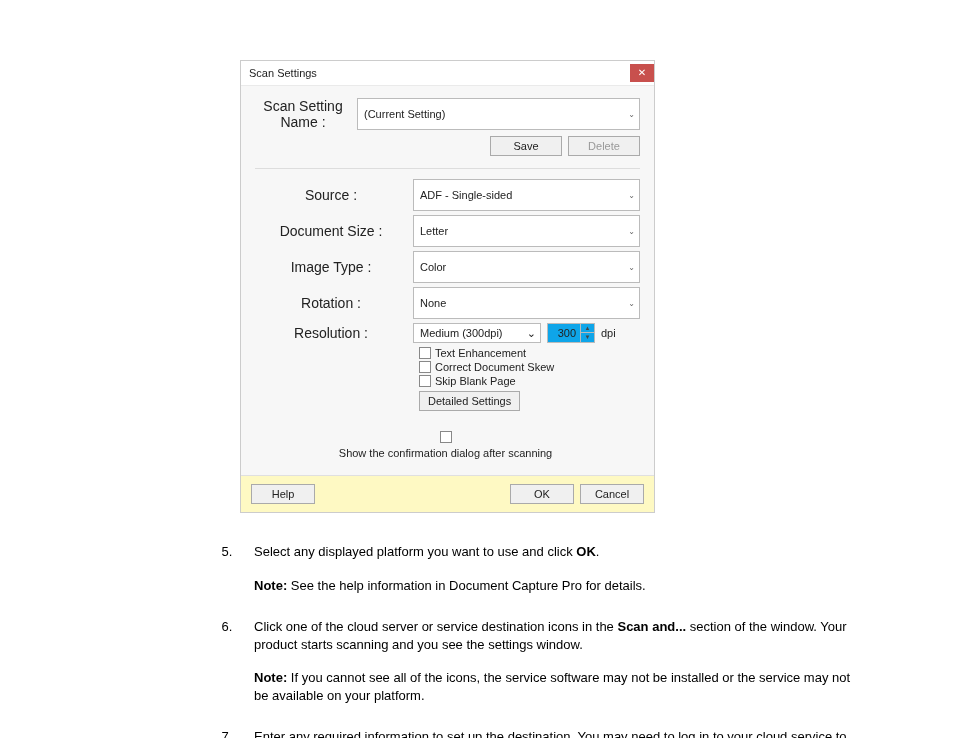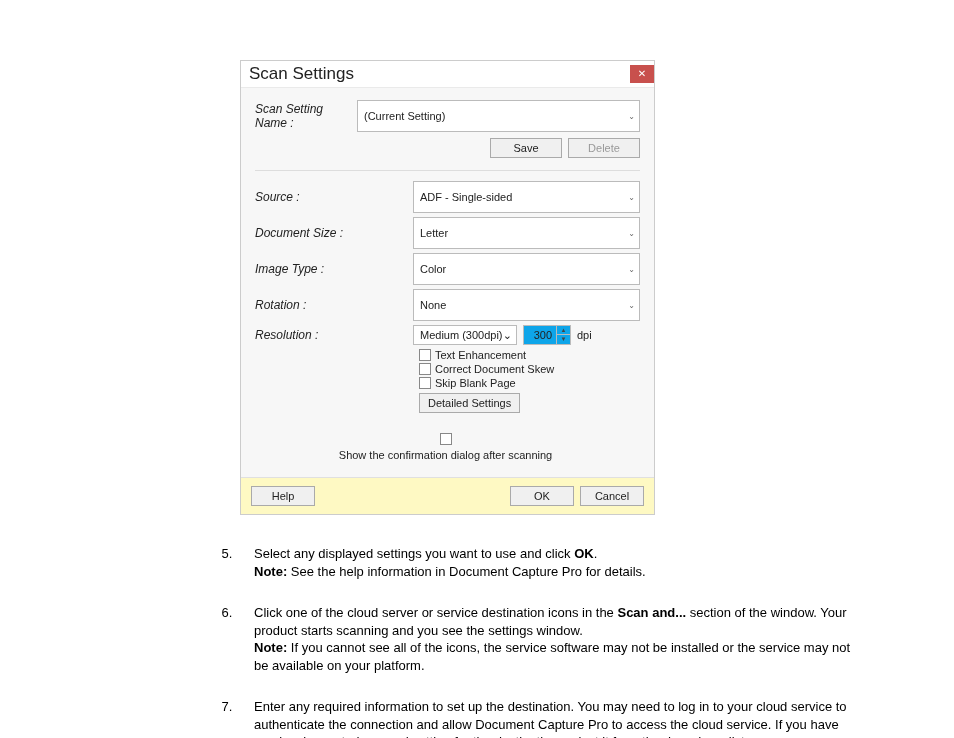--- a/index.html
+++ b/index.html
@@ -29,44 +29,43 @@
     color: #222;
   }
   .titlebar {
     display: flex;
     justify-content: space-between;
     align-items: center;
     padding: 3px 0 3px 8px;
     background: #fff;
     border-bottom: 1px solid #eaeaea;
   }
-  .titlebar-title { font-size: 17px; }
+  .titlebar-title { font-size: 11px; }
   .close-btn {
     width: 24px;
     height: 18px;
     background: #c8504d;
     color: #fff;
     display: flex;
     align-items: center;
     justify-content: center;
     font-size: 10px;
     line-height: 1;
   }
   .dialog-body { padding: 12px 14px 8px 14px; }
   .row {
     display: flex;
     align-items: center;
     margin-bottom: 4px;
   }
   .row-label {
     width: 158px;
-    text-align: left;
+    text-align: center;
     padding-right: 6px;
-    font-size: 12px;
-    font-style: italic;
+    font-size: 14px;
   }
   .row-label.first { width: 102px; }
   .dropdown {
     flex: 1;
     height: 32px;
     border: 1px solid #bbb;
     background: #fff;
     display: flex;
     align-items: center;
     justify-content: space-between;
@@ -97,21 +96,21 @@
     margin: 6px 0 12px 0;
   }
   .save-row .btn { width: 72px; }
   .sep {
     border: none;
     border-top: 1px solid #ddd;
     margin: 6px 0 10px 0;
   }
   .res-wrap { display: flex; align-items: center; gap: 6px; flex: 1; }
   .res-dropdown {
-    width: 104px;
+    width: 128px;
     height: 20px;
     border: 1px solid #bbb;
     background: #fff;
     display: flex;
     align-items: center;
     justify-content: space-between;
     padding: 0 4px 0 6px;
     font-size: 11px;
   }
   .spinner {
@@ -178,21 +177,21 @@
   ol.steps {
     margin: 0 0 0 26px;
     padding: 0;
     font-size: 13px;
     line-height: 1.35;
   }
   ol.steps > li {
     margin-bottom: 24px;
     padding-left: 18px;
   }
-  ol.steps p { margin: 0 0 0 0; }
+  ol.steps p { margin: 16px 0 0 0; }
   b { font-weight: bold; }
 </style>
 </head>
 <body>
 
 <div class="page">
 
   <div class="dialog">
     <div class="titlebar">
       <span class="titlebar-title">Scan Settings</span>
@@ -283,21 +282,21 @@
       <div class="btn">Help</div>
       <div class="footer-right">
         <div class="btn">OK</div>
         <div class="btn">Cancel</div>
       </div>
     </div>
   </div>
 
   <ol class="steps" start="5">
     <li>
-      <span>Select any displayed settings you want to use and click </span><b>OK</b><span>.</span>
+      <span>Select any displayed platform you want to use and click </span><b>OK</b><span>.</span>
       <p><b>Note:</b><span> See the help information in Document Capture Pro for details.</span></p>
     </li>
     <li>
       <span>Click one of the cloud server or service destination icons in the </span><b>Scan and...</b><span> section of the window. Your product starts scanning and you see the settings window.</span>
       <p><b>Note:</b><span> If you cannot see all of the icons, the service software may not be installed or the service may not be available on your platform.</span></p>
     </li>
     <li>
       <span>Enter any required information to set up the destination. You may need to log in to your cloud service to authenticate the connection and allow Document Capture Pro to access the cloud service. If you have previously created a saved setting for the destination, select it from the drop-down list.</span>
     </li>
   </ol>

